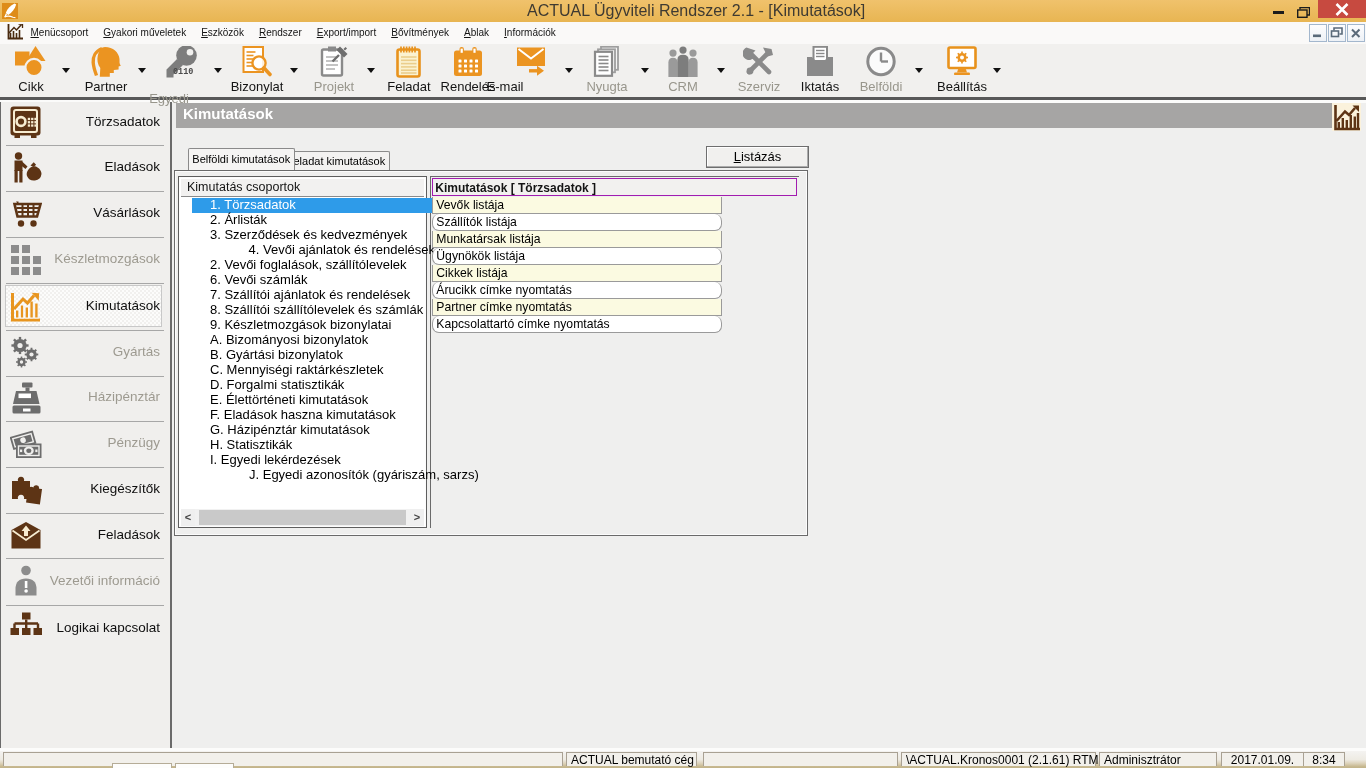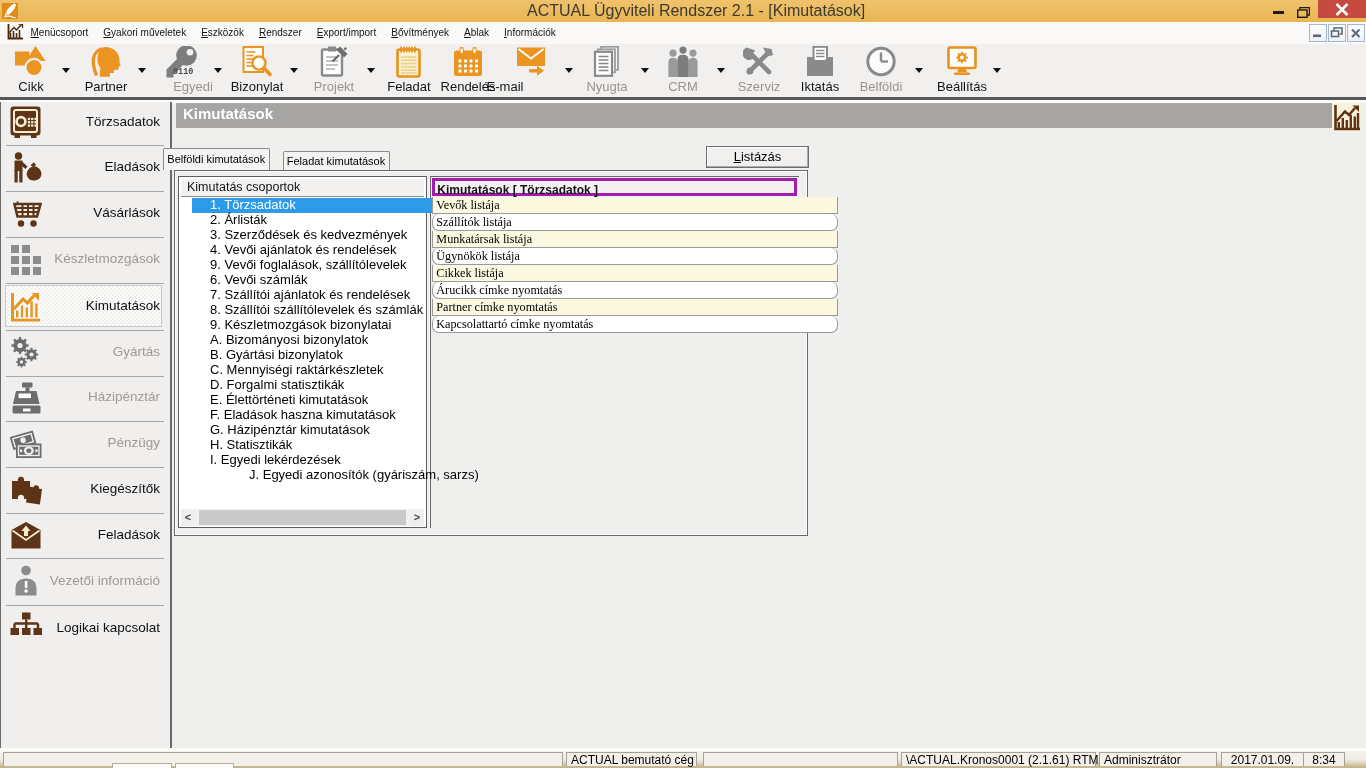--- a/index.html
+++ b/index.html
@@ -31,39 +31,39 @@
 .sblabel { z-index:1; position:absolute; left:0; width:160px; text-align:right; font-size:13.5px; color:#0F0F0F; white-space:nowrap; }
 .sblabel.dis { color:#9D9A90; }
 .sbicon { z-index:1; position:absolute; left:10px; width:32px; height:32px; }
 #selbox { left:5px; top:285px; width:157px; height:42px; background:#FCFCFB; background-image:linear-gradient(45deg,#F1F0EE 25%,transparent 25%,transparent 75%,#F1F0EE 75%),linear-gradient(45deg,#F1F0EE 25%,transparent 25%,transparent 75%,#F1F0EE 75%); background-size:4px 4px; background-position:0 0,2px 2px; border:1px solid #C8C8C8; z-index:0; }
 
 #hdrbar { left:176px; top:103px; width:1185px; height:25px; background:#A6A5A4; }
 #hdrtext { left:183px; top:105px; font-size:15px; font-weight:bold; color:#FFF; }
 #hdricon { left:1332px; top:103px; width:29px; height:28px; background:#FBF2DC; }
 
 .tab { position:absolute; white-space:nowrap; overflow:hidden; font-size:11px; color:#000; text-align:center; background:#F3F2F1; border:1px solid #8A8A8A; border-bottom:none; border-radius:2px 2px 0 0; }
-#tab1 { left:163px; top:147.5px; width:106.5px; height:22px; line-height:21px; background:#F5F4F3; z-index:3; }
+#tab1 { left:188px; top:147.5px; width:106.5px; height:22px; line-height:21px; background:#F5F4F3; z-index:3; }
 #tab2 { left:282.5px; top:150.5px; width:107px; height:19px; line-height:18px; }
 
 #listbtn { left:706px; top:146px; width:103px; height:22px; border:1px solid #6E6E6E; background:#F1F0EE; box-shadow:inset -1px -1px 0 #ABABAB, inset 1px 1px 0 #FFFFFF; text-align:center; font-size:13px; line-height:20px; color:#000; }
 
 #panel { left:174px; top:169.5px; width:634px; height:366.5px; border:1.8px solid #6A6A6A; background:#EFEFEE; box-shadow:inset 1px 1px 0 #FCFCFC, inset -1px -1px 0 #FCFCFC; }
 
 #lbox { left:178px; top:176px; width:249px; height:352px; border:1.8px solid #5E5E5E; background:#FFF; box-shadow:inset 1px 1px 0 #FCFCFC, inset -1px -1px 0 #FCFCFC; }
 #lbox-hdr { left:181px; top:179px; width:243px; height:17.5px; background:#F2F1F0; border-bottom:1px solid #8A8A8A; font-size:12.5px; color:#141414; padding-left:6px; line-height:17px; }
 .litem { position:absolute; left:192px; width:243px; height:15px; font-size:13px; line-height:14.5px; padding-left:18px; color:#000; white-space:nowrap; }
 .litem.sel { background:#2E9BE9; color:#FFF; }
 
 #lscroll { left:181px; top:509px; width:243px; height:16.5px; background:#F1F1F1; }
 .sbtn { position:absolute; width:14px; height:16.5px; background:#EFEFEF; color:#444; font-size:11px; text-align:center; line-height:16px; font-weight:bold; }
 #lthumb { left:199px; top:510px; width:207px; height:15px; background:#C9C9C9; }
 
 #rbox { left:430px; top:176px; width:369px; height:352px; border-left:1.8px solid #6A6A6A; border-top:1.8px solid #6A6A6A; background:#EFEFEE; }
-#rhdr { left:431.8px; top:177.8px; width:365px; height:18.5px; background:#F2F1EF; border:3px solid #a21caf; font-size:12px; font-weight:bold; color:#141414; padding-left:2.5px; line-height:18px; }
-.ritem { position:absolute; left:431.8px; width:406px; height:17px; border:1px solid #9A9A9A; border-top:none; font-size:12.2px; line-height:16px; padding-left:3.5px; color:#000; white-space:nowrap;font-family:Liberation Serif, serif; }
+#rhdr { left:431.8px; top:177.8px; width:365px; height:18.5px; background:#F2F1EF; border:1px solid #a21caf; font-size:12px; font-weight:bold; color:#141414; padding-left:2.5px; line-height:18px; }
+.ritem { position:absolute; left:431.8px; width:290px; height:17px; border:1px solid #9A9A9A; border-top:none; font-size:12.2px; line-height:16px; padding-left:3.5px; color:#000; white-space:nowrap; }
 .ritem.y { background:#FBFAE1; }
 .ritem.w { background:#FFF;border-radius:7px; }
 
 #statuswhite { left:0; top:748px; width:1366px; height:2.5px; background:#FCFCFB; }
 #statusbar { left:0; top:750.5px; width:1366px; height:17.5px; background:linear-gradient(#F4F3F1 0%, #EEEBE3 50%, #DDD3BB 72%, #C6B78E 92%, #C2B389 100%); }
 .seg { position:absolute; top:751.5px; height:14px; background:#F2F0EB; border:1px solid #A9A193; border-bottom:none; font-size:12px; color:#000; line-height:14px; padding-left:4px; white-space:nowrap; }
 .seg.ctr { text-align:center; padding-left:0; }
 .wbox { position:absolute; top:763px; height:5px; background:#FDFDFC; border:1px solid #B5AC97; border-bottom:none; }
 </style>
 </head>
@@ -128,21 +128,21 @@
       <path d="M15 1 C23 1 29 6.5 29.5 13 C29.7 15.5 29 17.5 30.8 19.8 L28.6 20.6 L28.6 23.6 L23.8 24 L23.8 27 L19.8 27 L19.8 30.8 L9.8 30.8 L10.3 22 C7.6 18.5 6.8 13.5 7.8 9.5 C9 4.3 11.5 1 15 1 Z" fill="#EB9421"></path>
     </svg></div>
 <div class="abs tblabel" style="left:61px;">Partner</div>
 <div class="abs tbarrow" style="left:138.0px;"></div>
 <div class="abs tbicon" style="left:165px;"><svg width="32" height="32" viewBox="0 0 32 32" xmlns="http://www.w3.org/2000/svg">
       <circle cx="21.5" cy="9.5" r="10.3" fill="#7D7D7D"></circle>
       <circle cx="25" cy="6.3" r="3.3" fill="#F1F0EE"></circle>
       <path d="M1.5 31.5 L1.5 23.5 L12 13 L18 19 L8.5 28.5 L8.5 31.5 Z" fill="#7D7D7D"></path>
       <text x="8" y="27.6" font-family="Liberation Mono, monospace" font-size="8.5" font-weight="bold" fill="#4A4A4A">0110</text>
     </svg></div>
-<div class="abs tblabel dis" style="left:148px;">Egyedi</div>
+<div class="abs tblabel dis" style="left:124px;margin-top:12px;">Egyedi</div>
 <div class="abs tbarrow" style="left:214.0px;"></div>
 <div class="abs tbicon" style="left:241px;"><svg width="32" height="32" viewBox="0 0 32 32" xmlns="http://www.w3.org/2000/svg">
       <rect x="2.5" y="1" width="19.5" height="25" fill="#FFFFFF" stroke="#EB9421" stroke-width="2"></rect>
       <g stroke="#EB9421" stroke-width="1.6">
         <path d="M5.5 6 h9"></path>
         <path d="M5.5 9.5 h7"></path>
         <path d="M5.5 13 h8"></path>
         <path d="M5.5 16.5 h6"></path>
         <path d="M5.5 20 h7"></path>
       </g>
@@ -460,22 +460,22 @@
 <div class="abs sbtn" style="left:181px; top:509px;">&lt;</div>
 <div class="abs sbtn" style="left:410px; top:509px;">&gt;</div>
 <div class="abs" id="lthumb"></div>
 
 <div class="abs" id="rbox"></div>
 <div class="abs" id="rhdr">Kimutatások [ Törzsadatok ]</div>
 
 <div class="abs litem sel" style="top:197.5px;">1. Törzsadatok</div>
 <div class="abs litem" style="top:212.5px;">2. Árlisták</div>
 <div class="abs litem" style="top:227.5px;">3. Szerződések és kedvezmények</div>
-<div class="abs litem" style="top:242.5px;">4. Vevői ajánlatok és rendelések</div>
-<div class="abs litem" style="top:257.5px;">9. Vevői foglalások, szállítólevelek</div>
+<div class="abs litem" style="top:242.5px;text-align:right;">4. Vevői ajánlatok és rendelések</div>
+<div class="abs litem" style="top:257.5px;">2. Vevői foglalások, szállítólevelek</div>
 <div class="abs litem" style="top:272.5px;">6. Vevői számlák</div>
 <div class="abs litem" style="top:287.5px;">7. Szállítói ajánlatok és rendelések</div>
 <div class="abs litem" style="top:302.5px;">8. Szállítói szállítólevelek és számlák</div>
 <div class="abs litem" style="top:317.5px;">9. Készletmozgások bizonylatai</div>
 <div class="abs litem" style="top:332.5px;">A. Bizományosi bizonylatok</div>
 <div class="abs litem" style="top:347.5px;">B. Gyártási bizonylatok</div>
 <div class="abs litem" style="top:362.5px;">C. Mennyiségi raktárkészletek</div>
 <div class="abs litem" style="top:377.5px;">D. Forgalmi statisztikák</div>
 <div class="abs litem" style="top:392.5px;">E. Élettörténeti kimutatások</div>
 <div class="abs litem" style="top:407.5px;">F. Eladások haszna kimutatások</div>

